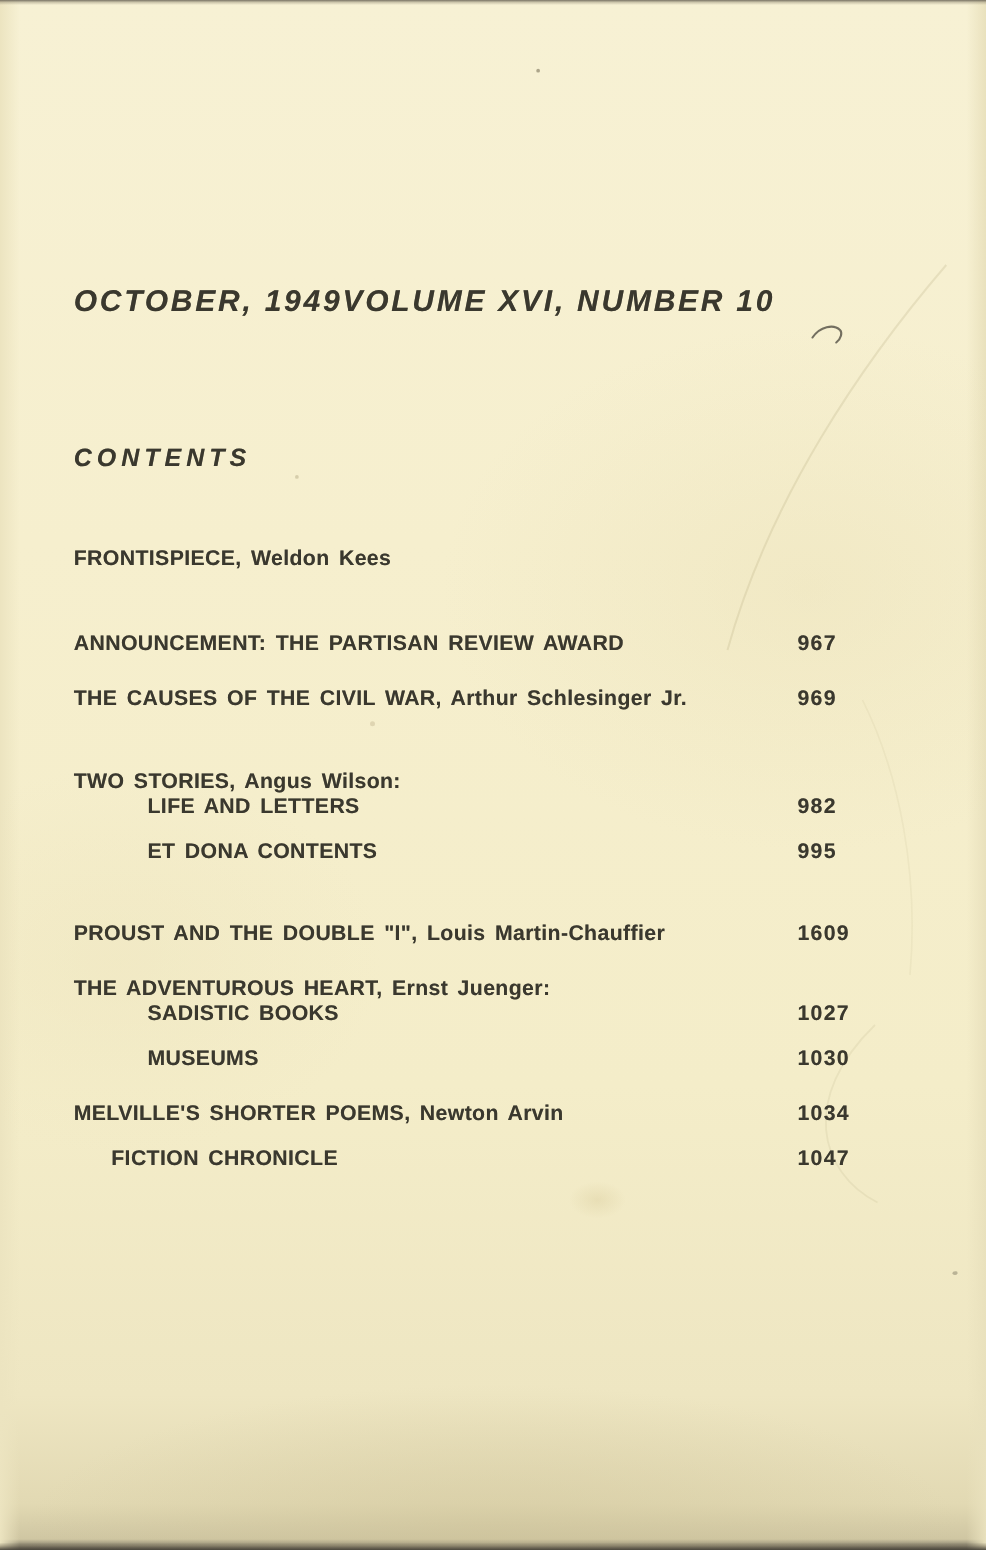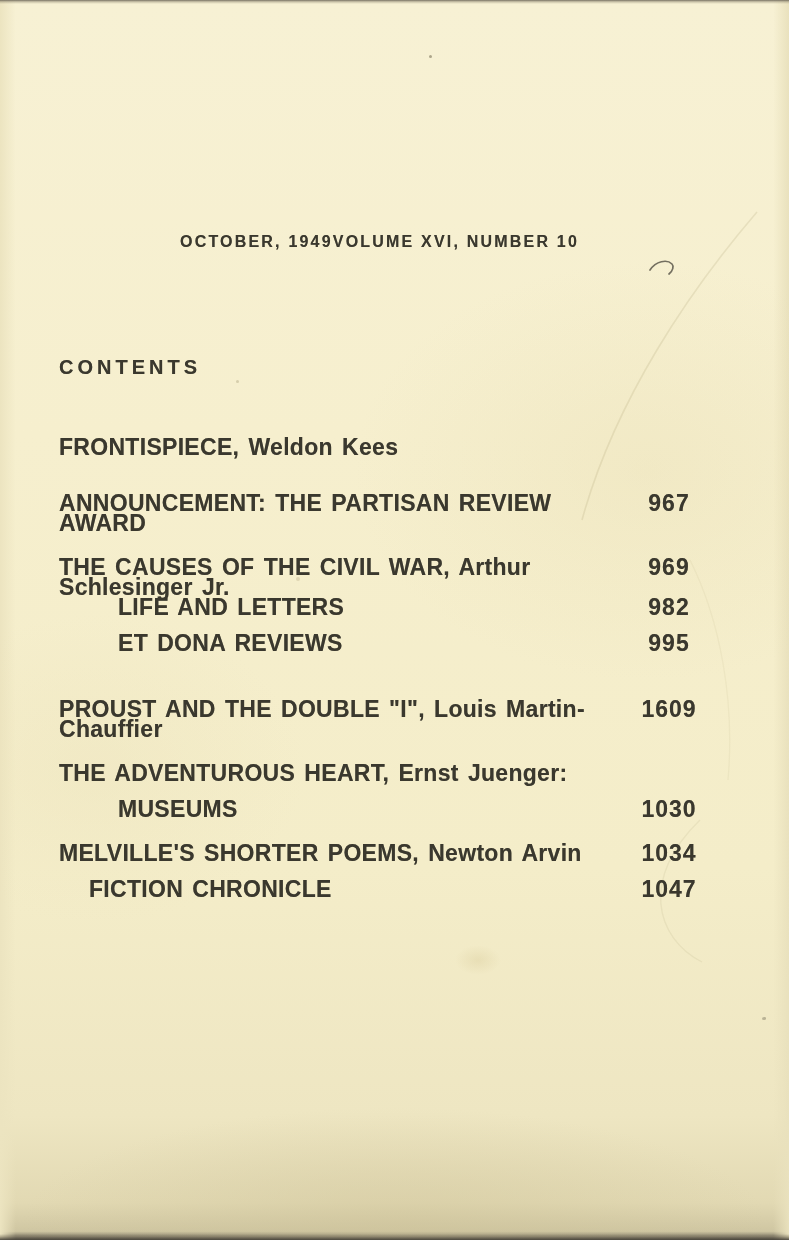--- a/index.html
+++ b/index.html
@@ -23,38 +23,40 @@
   }
   .edge-bottom{
     position:absolute;bottom:0;left:0;right:0;height:6px;
     background:linear-gradient(0deg, rgba(74,70,60,0.95) 0%, rgba(123,115,94,0.5) 55%, rgba(123,115,94,0) 100%);
   }
   .content{
     position:absolute;left:59px;top:0;width:641px; 
     color:#3a382e;font-weight:700;
   }
   .masthead{
-    margin-top:231px;display:flex;justify-content:center;align-items:baseline;
-    font-size:16px;line-height:22px;letter-spacing:2.2px;white-space:nowrap;
+    margin-top:231px;display:flex;justify-content:flex-start;align-items:baseline;
+    font-size:24px;line-height:22px;letter-spacing:2.2px;white-space:nowrap;
     text-shadow:0 0 0.5px rgba(58,56,46,0.55);
+    font-style:italic;
   }
   .contents-heading{
     margin-top:103px;font-size:20px;line-height:22px;letter-spacing:4px;
     text-shadow:0 0 0.5px rgba(58,56,46,0.55);
+    font-style:italic;
   }
   .row{
     display:flex;justify-content:space-between;align-items:baseline;
-    font-size:23px;line-height:20px;letter-spacing:0.3px;word-spacing:2.5px;
+    font-size:17px;line-height:20px;letter-spacing:0.3px;word-spacing:2.5px;
     text-shadow:0 0 0.4px rgba(58,56,46,0.5);
   }
   .row .label{flex:1;}
-  .row .pagenum{min-width:62px;text-align:center;letter-spacing:1px;}
+  .row .pagenum{min-width:62px;text-align:left;letter-spacing:1px;}
   .indent-deep .label{padding-left:59px;}
   .indent-shallow .label{padding-left:30px;}
-  .mt59{margin-top:59px}.mt48{margin-top:36px}.mt47{margin-top:24px}
+  .mt59{margin-top:59px}.mt48{margin-top:48px}.mt47{margin-top:24px}
   .mt46{margin-top:46px}.mt18{}.mt16{margin-top:16px}
   .artifact{position:absolute;pointer-events:none;}
   .speck{position:absolute;border-radius:50%;}
   .speck-a{left:429px;top:55px;width:3px;height:3px;background:#9a9278;opacity:.8;}
   .speck-b{left:762px;top:1017px;width:4px;height:3px;background:#8d866f;opacity:.55;border-radius:60% 40% 50% 50%;}
   .speck-c{left:236px;top:380px;width:3px;height:3px;background:#c2b894;opacity:.6;}
   .speck-d{left:296px;top:577px;width:4px;height:4px;background:#d5cba6;opacity:.7;}
   .stain{position:absolute;left:455px;top:945px;width:46px;height:30px;border-radius:50%;
     background:radial-gradient(ellipse, rgba(214,200,150,0.35), transparent 70%);}
 </style>
@@ -98,41 +100,49 @@
     <div class="row mt48">
       <span class="label">ANNOUNCEMENT: THE PARTISAN REVIEW AWARD</span>
       <span class="pagenum">967</span>
     </div>
 
     <div class="row mt47">
       <span class="label">THE CAUSES OF THE CIVIL WAR, Arthur Schlesinger Jr.</span>
       <span class="pagenum">969</span>
     </div>
 
+    <div class="row mt46">
+      <span class="label">TWO STORIES, Angus Wilson:</span>
+      <span class="pagenum"></span>
+    </div>
 
     <div class="row mt18 indent-deep">
       <span class="label">LIFE AND LETTERS</span>
       <span class="pagenum">982</span>
     </div>
 
     <div class="row mt16 indent-deep">
-      <span class="label">ET DONA REVIEWS</span>
+      <span class="label">ET DONA CONTENTS</span>
       <span class="pagenum">995</span>
     </div>
 
     <div class="row mt46">
       <span class="label">PROUST AND THE DOUBLE "I", Louis Martin-Chauffier</span>
       <span class="pagenum">1609</span>
     </div>
 
     <div class="row mt47">
       <span class="label">THE ADVENTUROUS HEART, Ernst Juenger:</span>
       <span class="pagenum"></span>
     </div>
 
+    <div class="row mt18 indent-deep">
+      <span class="label">SADISTIC BOOKS</span>
+      <span class="pagenum">1027</span>
+    </div>
 
     <div class="row mt16 indent-deep">
       <span class="label">MUSEUMS</span>
       <span class="pagenum">1030</span>
     </div>
 
     <div class="row mt47">
       <span class="label">MELVILLE'S SHORTER POEMS, Newton Arvin</span>
       <span class="pagenum">1034</span>
     </div>

